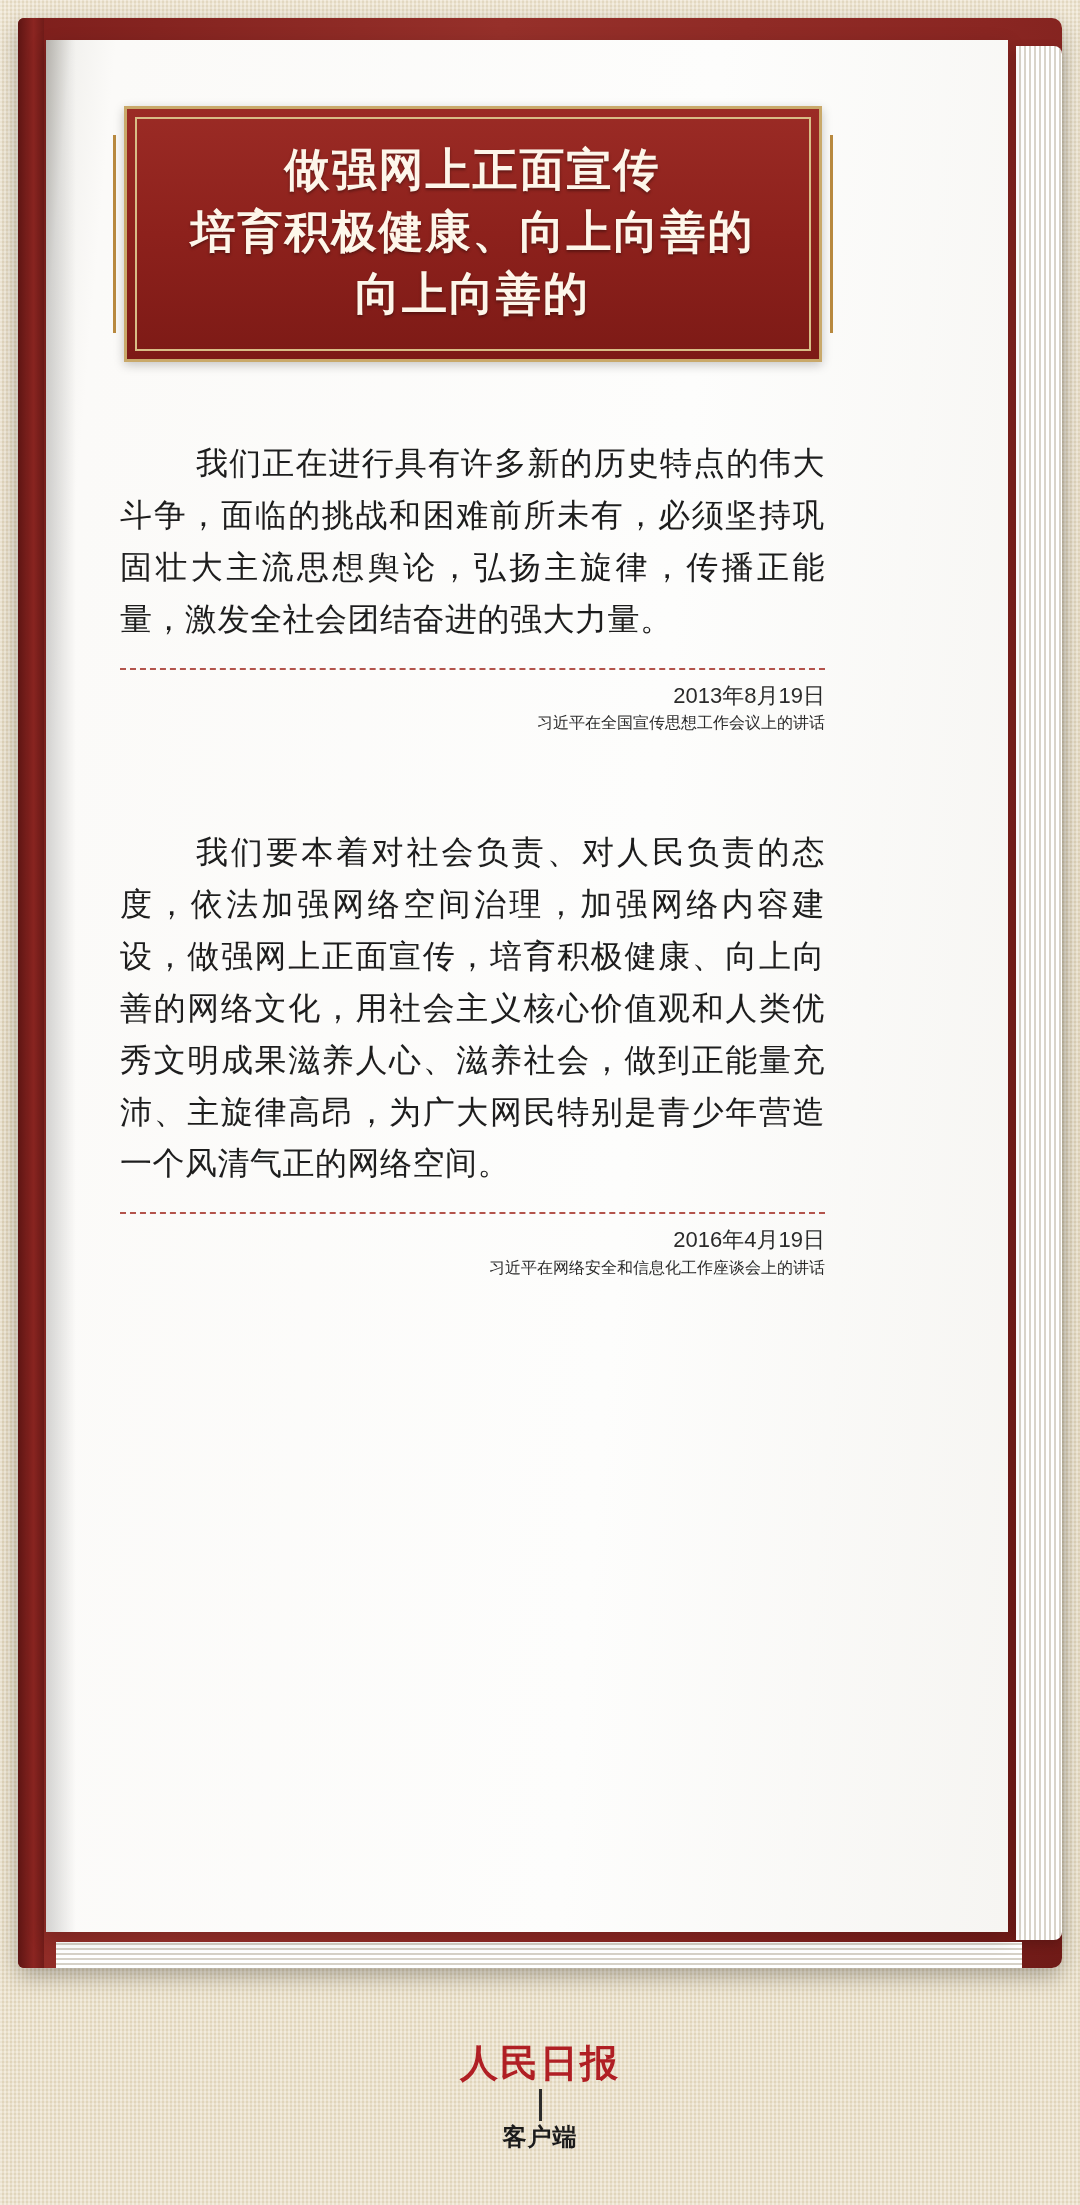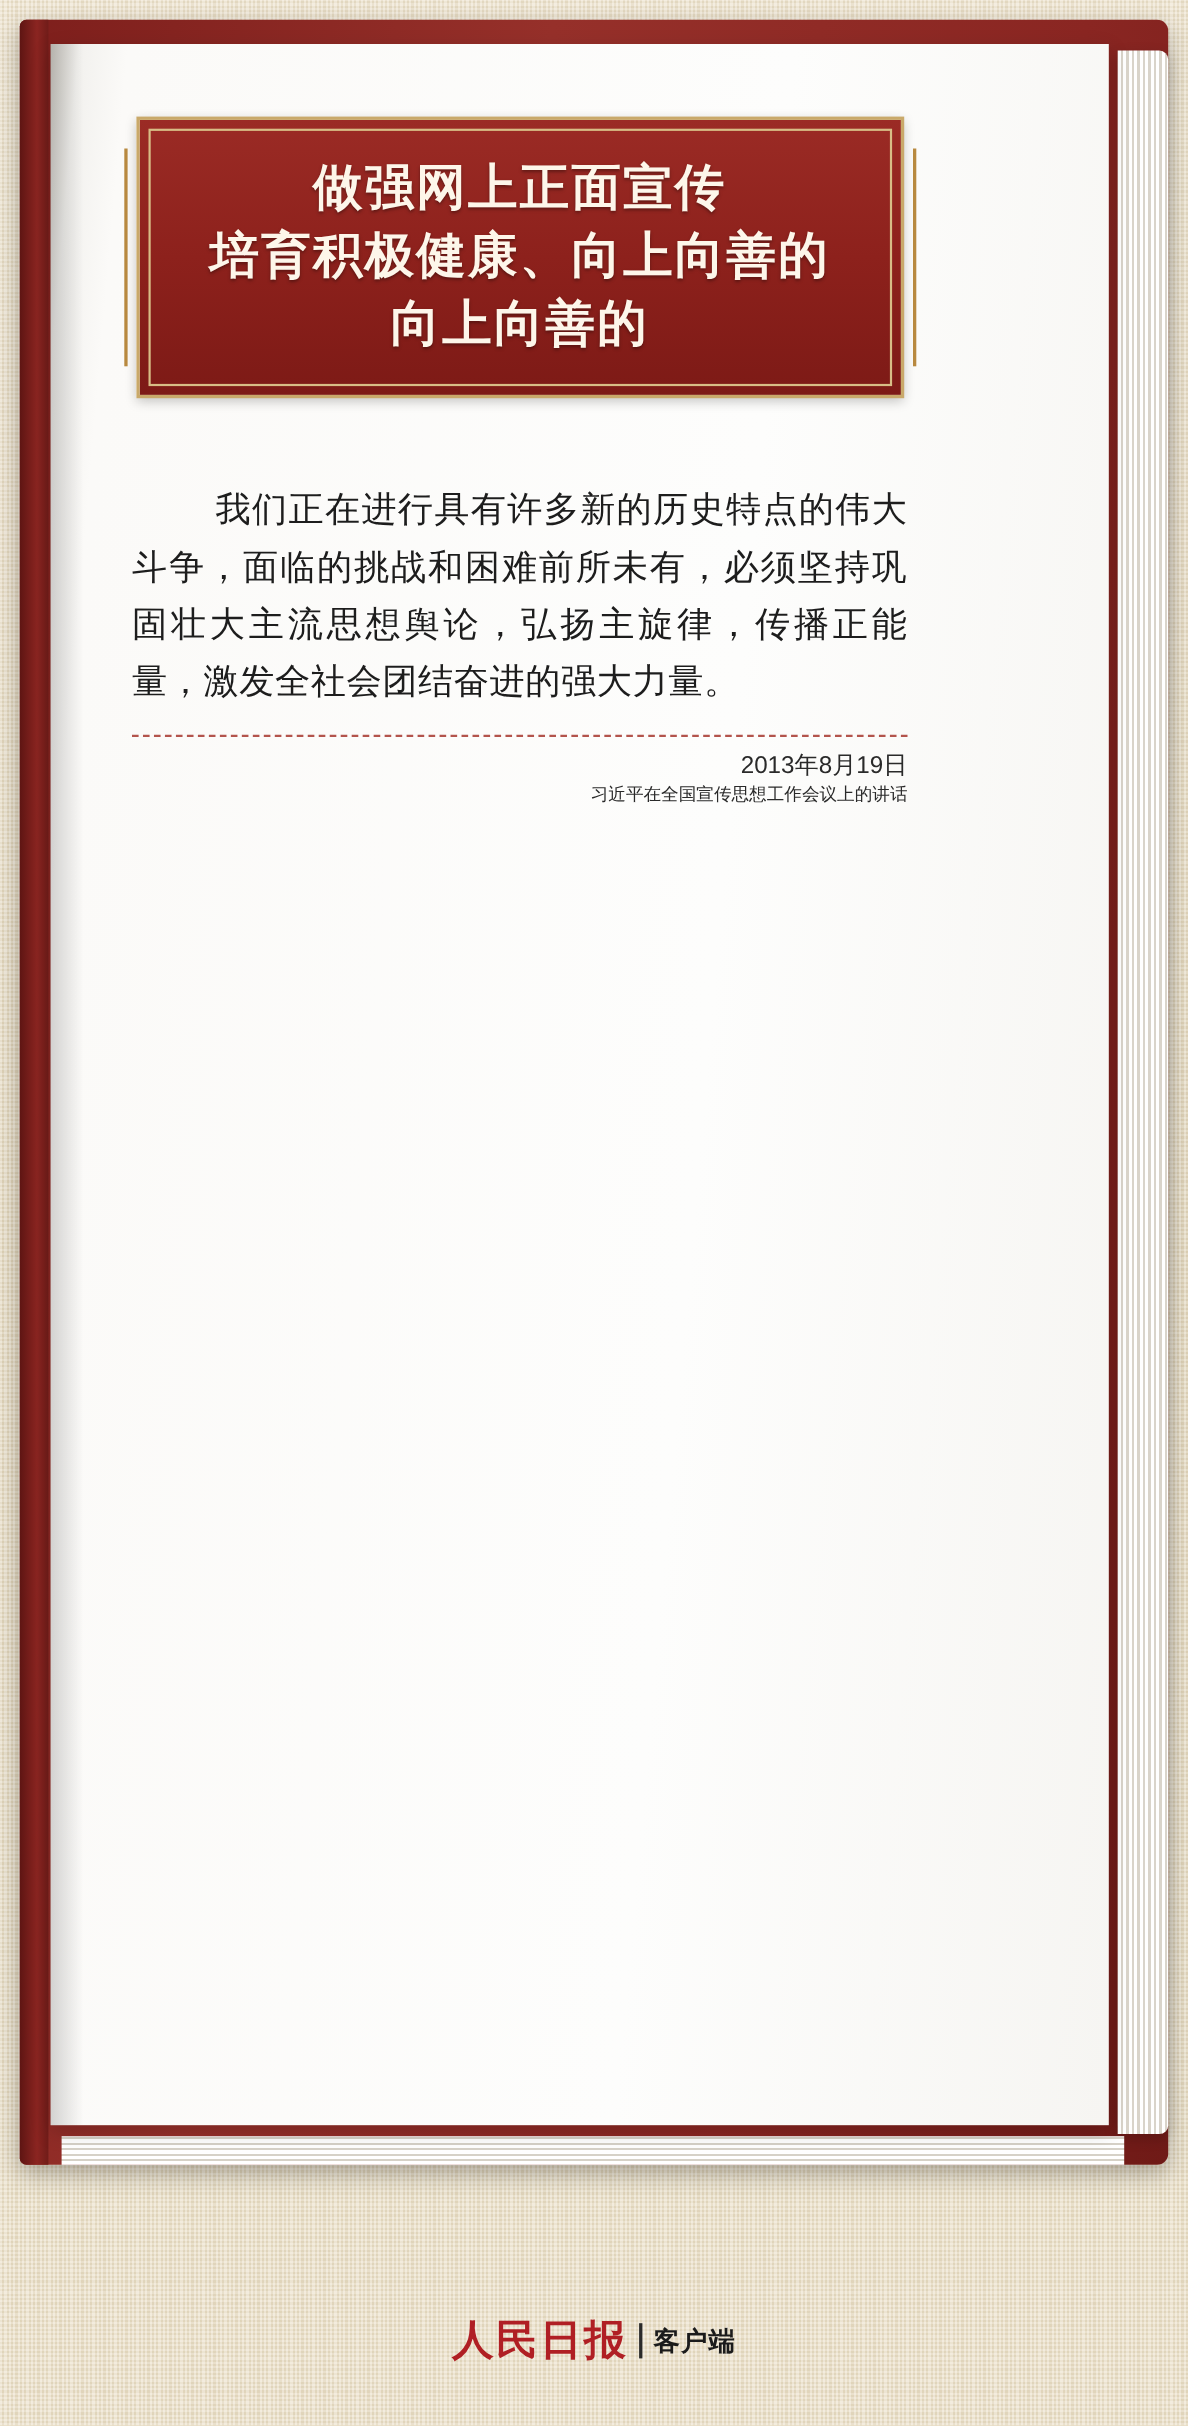--- a/index.html
+++ b/index.html
@@ -173,20 +173,21 @@
   
   .footer {
     position: absolute;
     left: 0;
     right: 0;
     bottom: 52px;
     display: flex;
     align-items: center;
     justify-content: center;
     gap: 0px;
+    flex-direction: column;
   }
   .logo-cn {
     font-family: "Liberation Serif", serif;
     font-weight: bold;
     font-size: 38px;
     color: #b01f24;
     letter-spacing: 2px;
   }
   .logo-sep {
     display: inline-block;
@@ -228,20 +229,28 @@
 
     <div class="quote-block">
       <div class="quote-text">我们正在进行具有许多新的历史特点的伟大斗争，面临的挑战和困难前所未有，必须坚持巩固壮大主流思想舆论，弘扬主旋律，传播正能量，激发全社会团结奋进的强大力量。</div>
       <div class="divider"></div>
       <div class="attribution">
         <div class="date">2013年8月19日</div>
         <div class="source">习近平在全国宣传思想工作会议上的讲话</div>
       </div>
     </div>
 
+    <div class="quote-block">
+      <div class="quote-text">我们要本着对社会负责、对人民负责的态度，依法加强网络空间治理，加强网络内容建设，做强网上正面宣传，培育积极健康、向上向善的网络文化，用社会主义核心价值观和人类优秀文明成果滋养人心、滋养社会，做到正能量充沛、主旋律高昂，为广大网民特别是青少年营造一个风清气正的网络空间。</div>
+      <div class="divider"></div>
+      <div class="attribution">
+        <div class="date">2016年4月19日</div>
+        <div class="source">习近平在网络安全和信息化工作座谈会上的讲话</div>
+      </div>
+    </div>
 
 
   </div>
 </div>
 
 <div class="footer">
   <span class="logo-cn">人民日报</span>
   <span class="logo-sep"></span>
   <span class="logo-app">客户端</span>
 </div>

